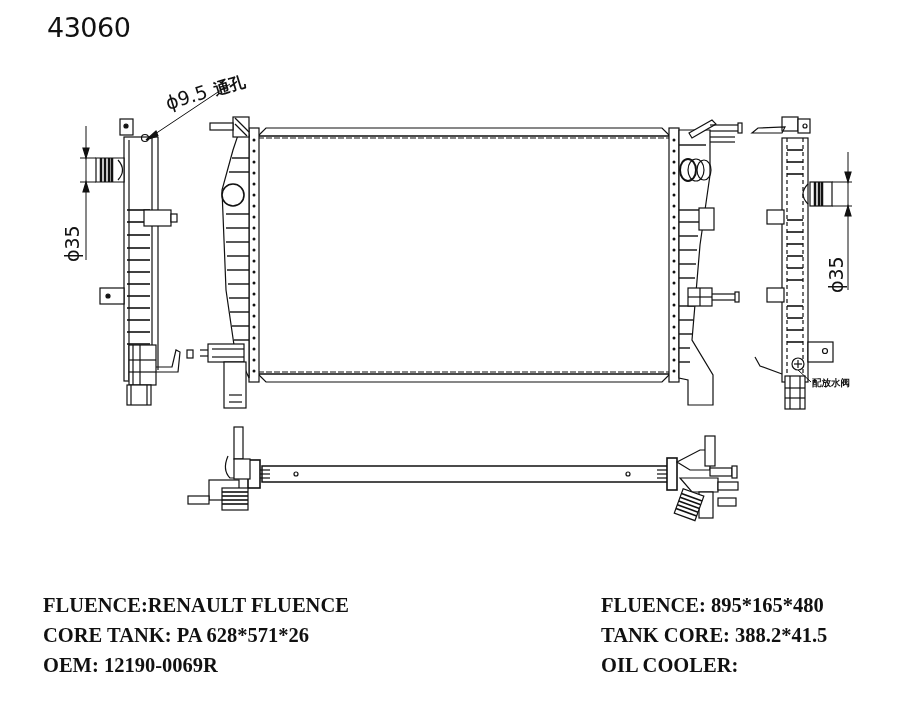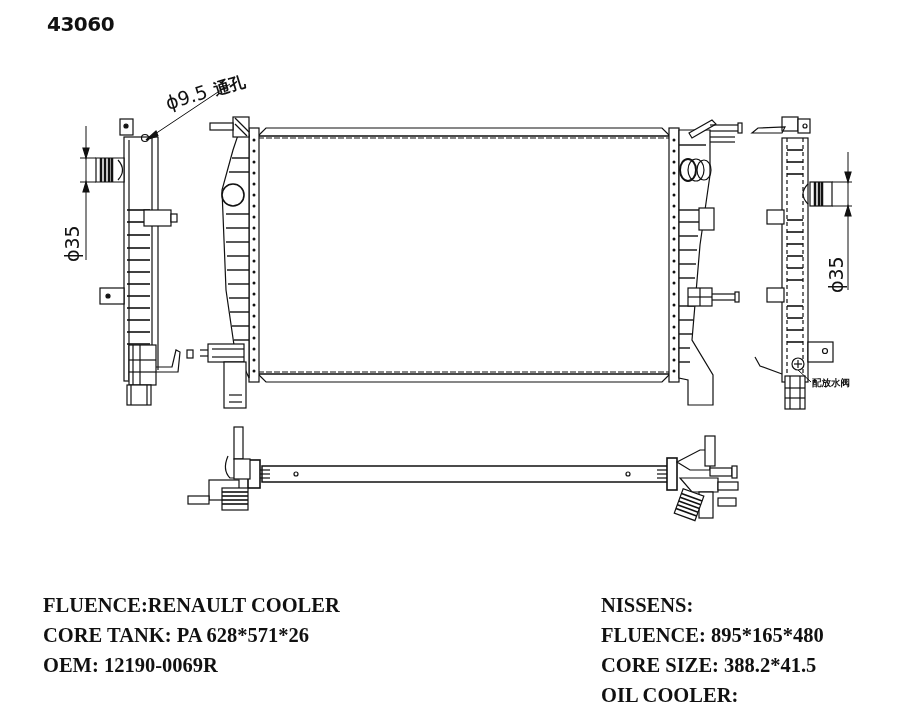--- a/index.html
+++ b/index.html
@@ -1,17 +1,17 @@
 <!DOCTYPE html>
 <html><head>
 <meta charset="utf-8">
 <style>
   html, body { margin: 0; padding: 0; background: #ffffff; }
   body { width: 897px; height: 719px; position: relative; overflow: hidden; font-family: "Liberation Sans", sans-serif; }
-  .part-no { position: absolute; left: 47px; top: 12px; font-family: "DejaVu Sans", sans-serif; font-weight: bold; font-size: 20px; color: #111; letter-spacing: -0.5px; }
+  .part-no { position: absolute; left: 47px; top: 12px; font-family: "DejaVu Sans", sans-serif; font-weight: normal; font-size: 27px; color: #111; letter-spacing: -0.5px; }
   svg.drawing { position: absolute; left: 0; top: 0; }
   .spec { position: absolute; font-family: "Liberation Serif", serif; font-weight: bold; font-size: 20.5px; color: #111; line-height: 30px; white-space: nowrap; }
   .spec-left { left: 43px; top: 590px; }
   .spec-right { left: 601px; top: 590px; }
   .spec div { height: 30px; }
   svg text { fill: #111; }
 </style>
 </head>
 <body>
 
@@ -319,36 +319,33 @@
         <line x1="678" y1="505" x2="700" y2="505"></line>
         <line x1="678" y1="509" x2="700" y2="509"></line>
         <line x1="678" y1="513" x2="700" y2="513"></line>
       </g>
     </g>
   </g>
 </svg>
 
 <div class="spec spec-left">
   <div>
-    <span>FLUENCE:</span><span>RENAULT COOLER</span>
+    <span>FLUENCE:</span><span>RENAULT FLUENCE</span>
   </div>
   <div>
     <span>CORE TANK: </span><span>PA 628*571*26</span>
   </div>
   <div>
     <span>OEM: </span><span>12190-0069R</span>
   </div>
 </div>
 
 <div class="spec spec-right">
   <div>
-    <span>NISSENS:</span><span></span>
-  </div>
-  <div>
     <span>FLUENCE: </span><span>895*165*480</span>
   </div>
   <div>
-    <span>CORE SIZE: </span><span>388.2*41.5</span>
+    <span>TANK CORE: </span><span>388.2*41.5</span>
   </div>
   <div>
     <span>OIL COOLER:</span><span></span>
   </div>
 </div>
 
 </body></html>

